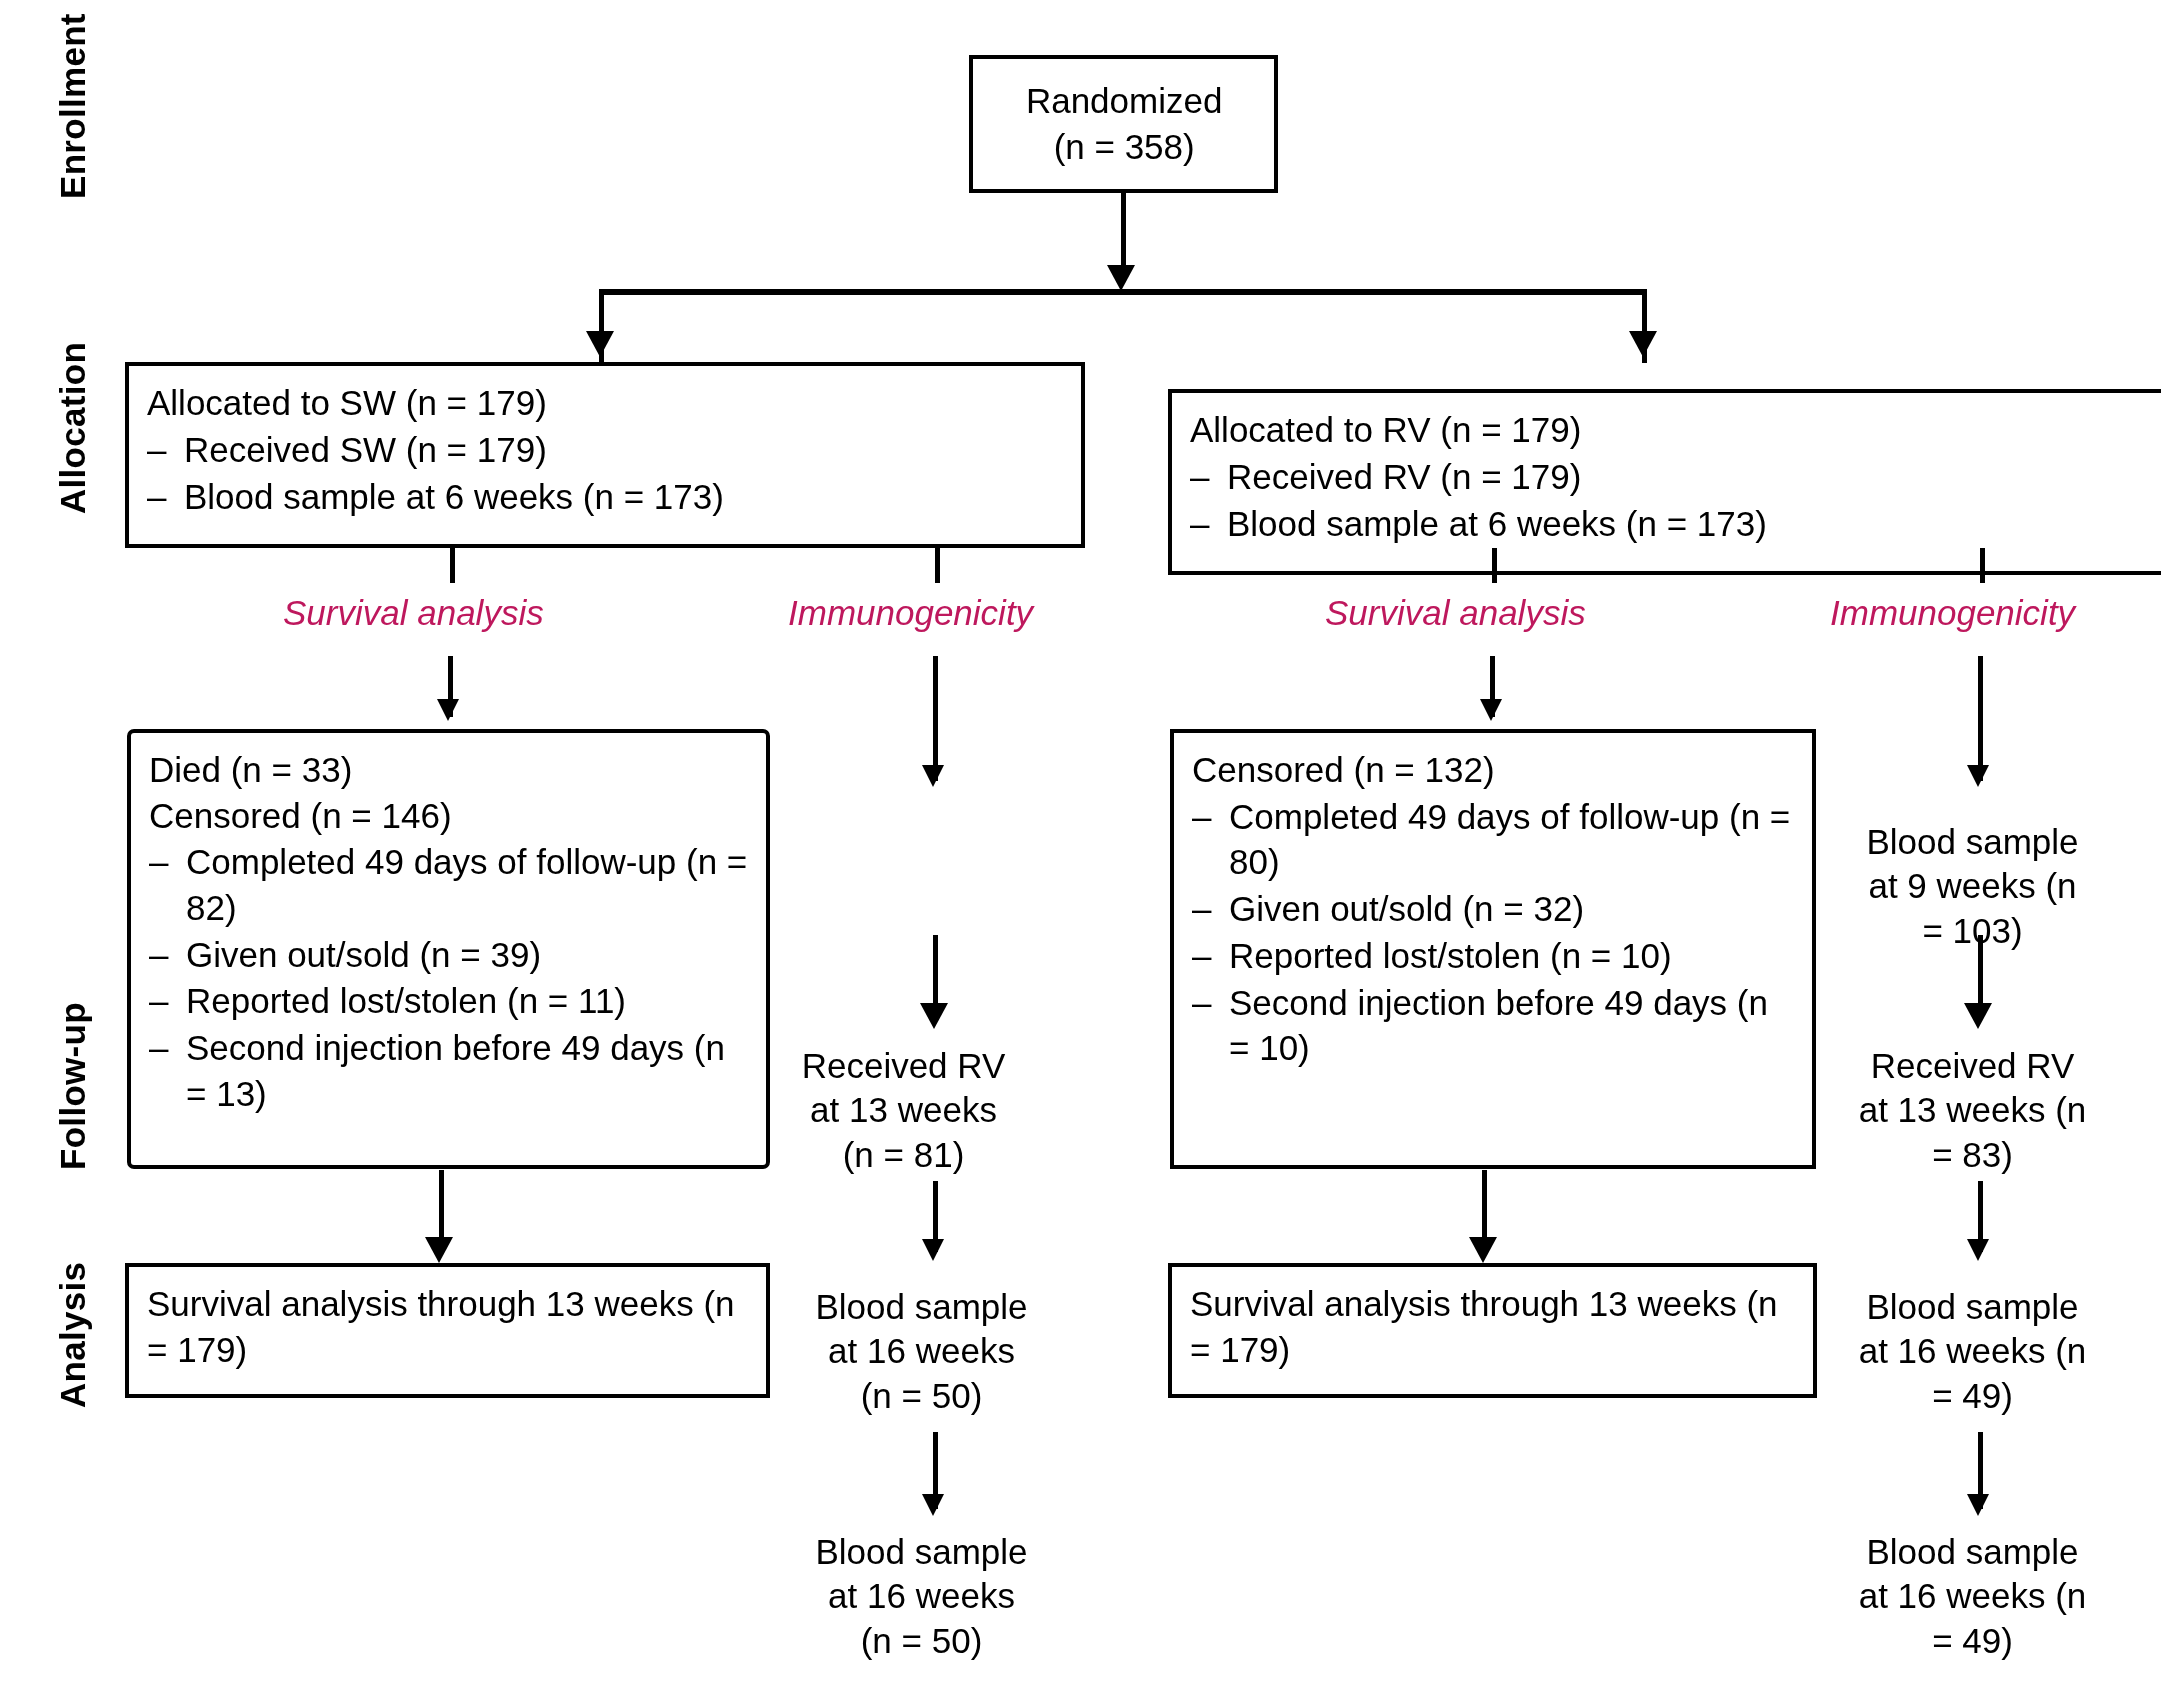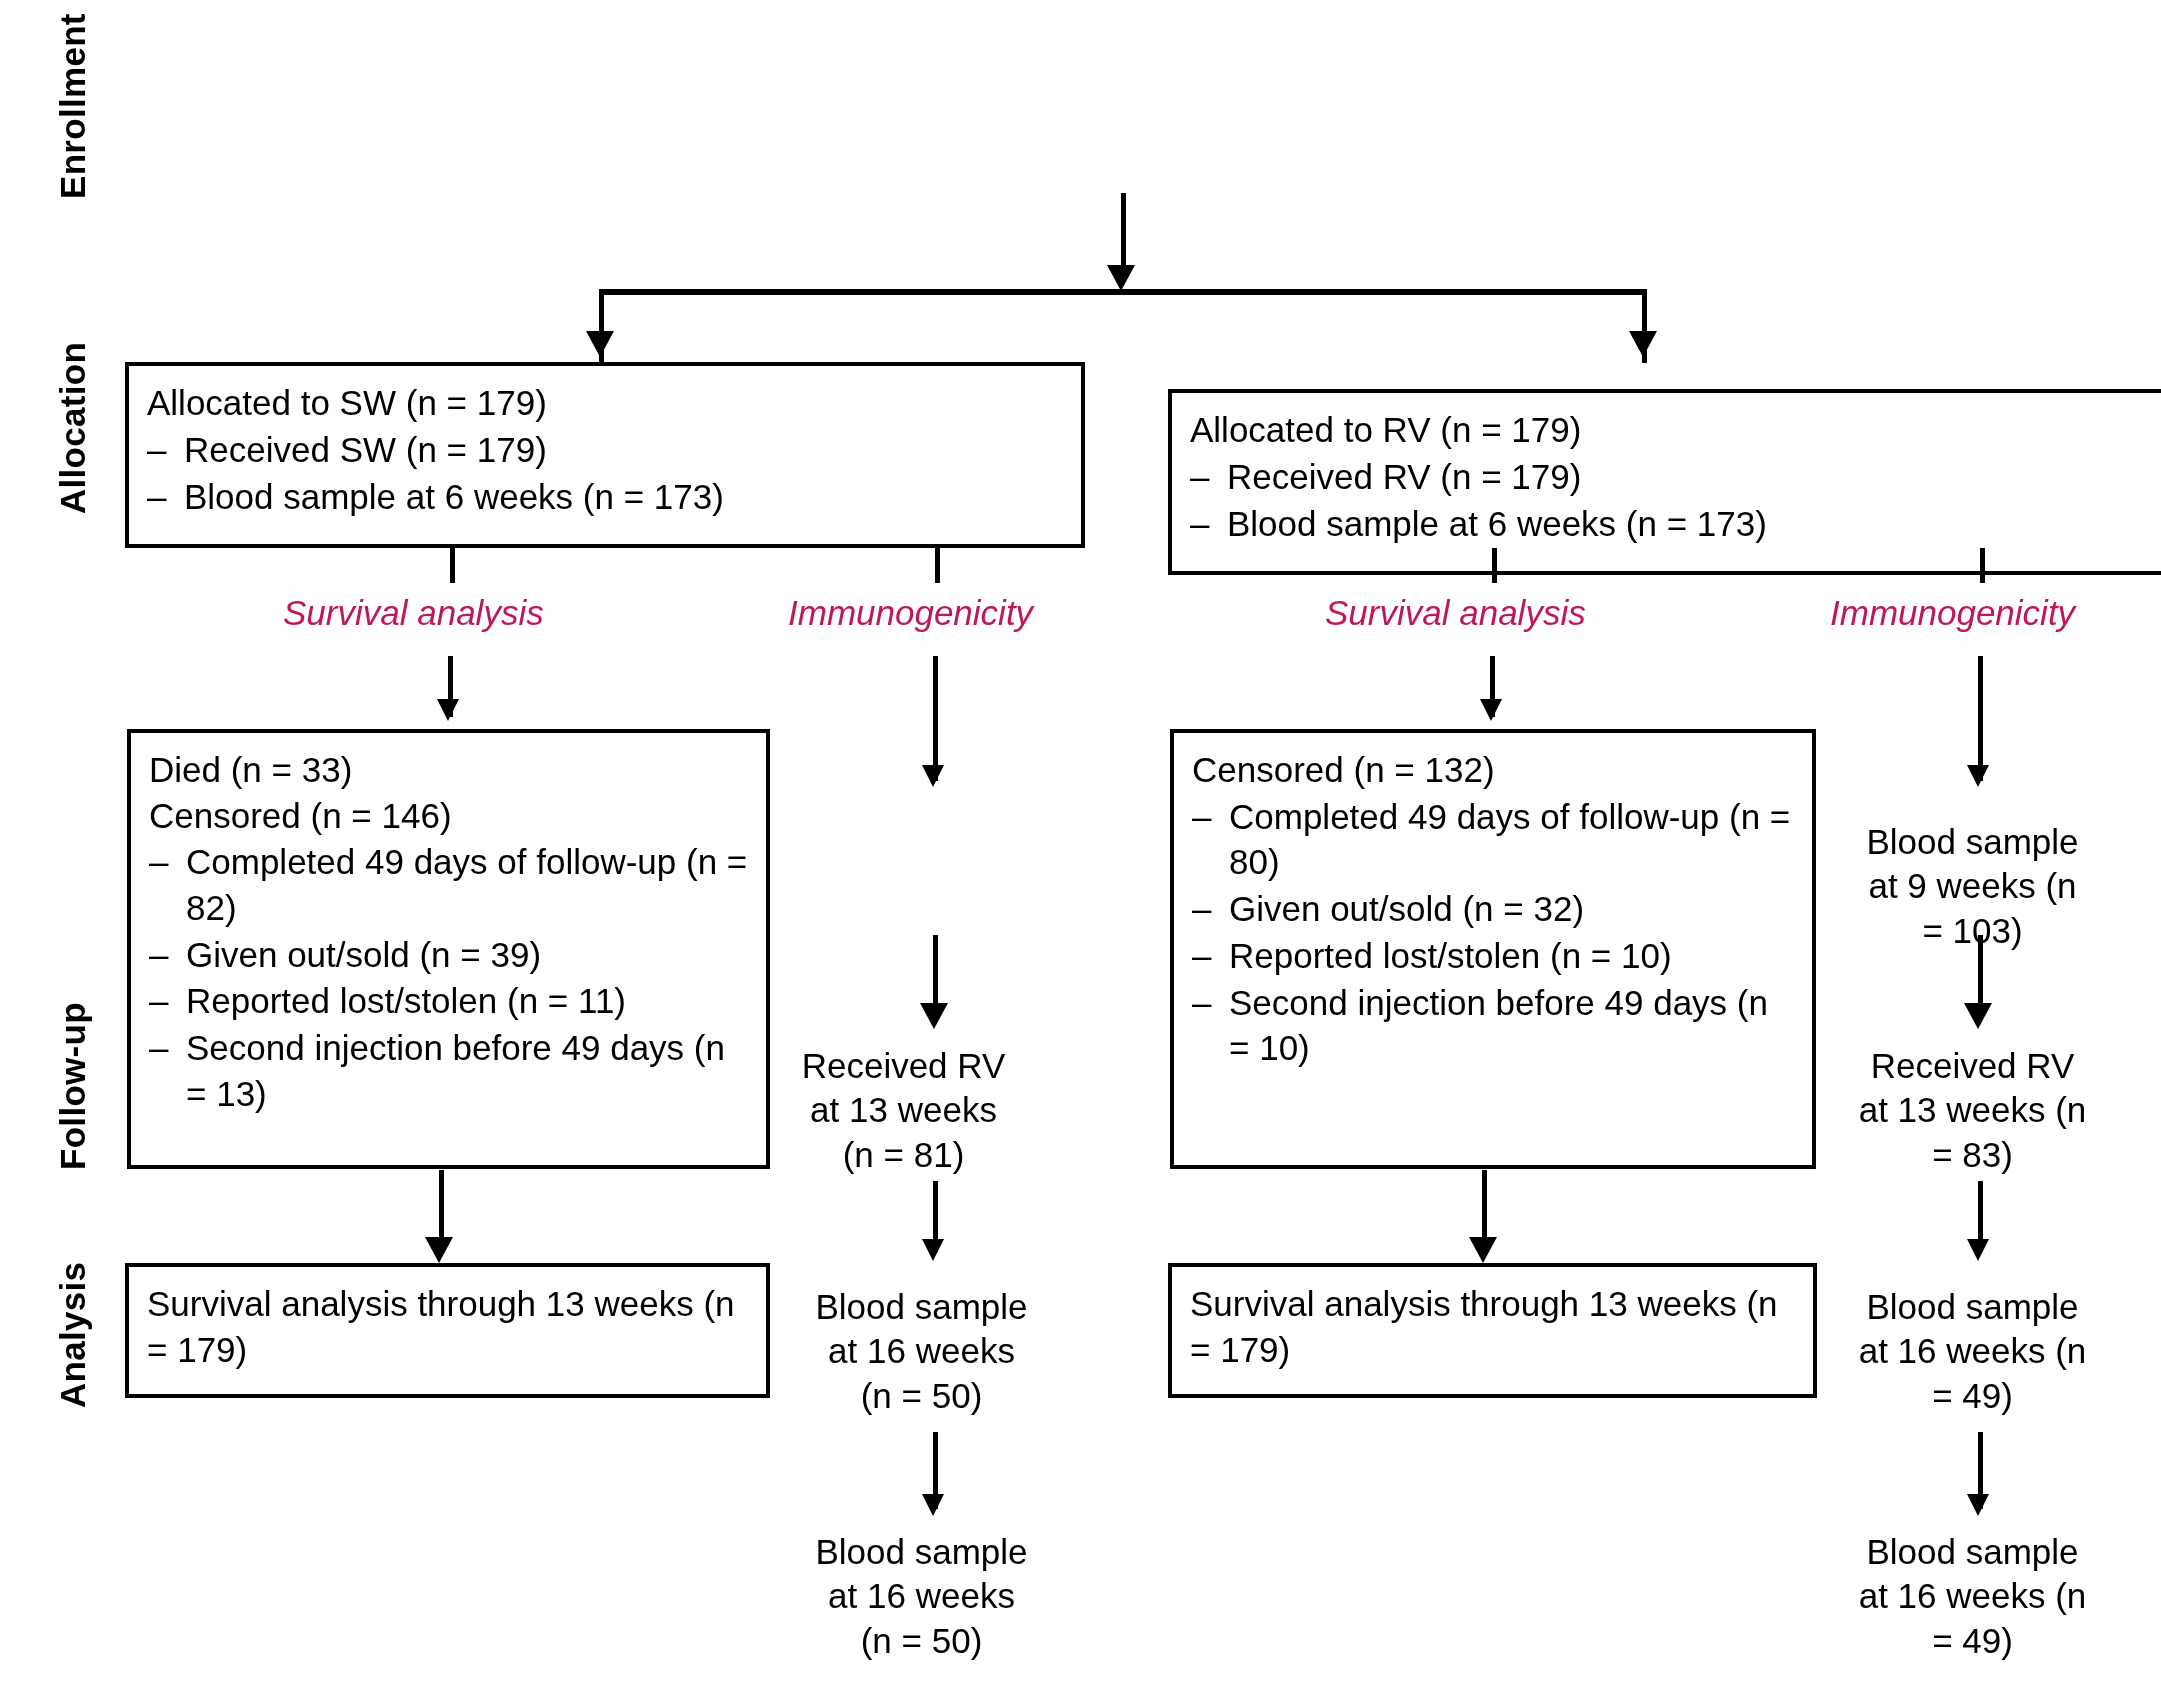--- a/index.html
+++ b/index.html
@@ -75,20 +75,26 @@
 </head>
 <body>
 
 <div id="canvas">
 
   <div class="stage-label" style="left:53px; top:199px;">Enrollment</div>
   <div class="stage-label" style="left:53px; top:514px;">Allocation</div>
   <div class="stage-label" style="left:53px; top:1170px;">Follow-up</div>
   <div class="stage-label" style="left:53px; top:1408px;">Analysis</div>
 
+  <div class="box center" style="left:969px; top:55px; width:309px; height:138px;">
+    <div class="inner">
+      <div>Randomized</div>
+      <div>(n = 358)</div>
+    </div>
+  </div>
 
   <div class="vline" style="left:1121px; top:193px; height:77px;"></div>
   <div class="arrow" style="left:1107px; top:265px;"></div>
 
   <div class="hline" style="left:599px; top:289px; width:1048px;"></div>
 
   <div class="vline" style="left:599px; top:289px; height:74px;"></div>
   <div class="arrow" style="left:586px; top:331px;"></div>
 
   <div class="vline" style="left:1642px; top:289px; height:74px;"></div>
@@ -137,21 +143,21 @@
 
   <div class="vline" style="left:933px; top:656px; height:125px;"></div>
   <div class="arrow slim" style="left:922px; top:765px;"></div>
 
   <div class="vline" style="left:1490px; top:656px; height:61px;"></div>
   <div class="arrow slim" style="left:1480px; top:699px;"></div>
 
   <div class="vline" style="left:1978px; top:656px; height:125px;"></div>
   <div class="arrow slim" style="left:1967px; top:765px;"></div>
 
-  <div class="box" style="left:127px; top:729px; width:643px; height:440px;">
+  <div class="box" style="left:127px; top:729px; width:643px; height:440px;border-radius:7px;">
     <div class="inner">
       <div>Died (n = 33)</div>
       <div>Censored (n = 146)</div>
       <div class="bul">
         <span class="dash">–</span>
         <span class="txt">Completed 49 days of follow-up (n = 82)</span>
       </div>
       <div class="bul">
         <span class="dash">–</span>
         <span class="txt">Given out/sold (n = 39)</span>

